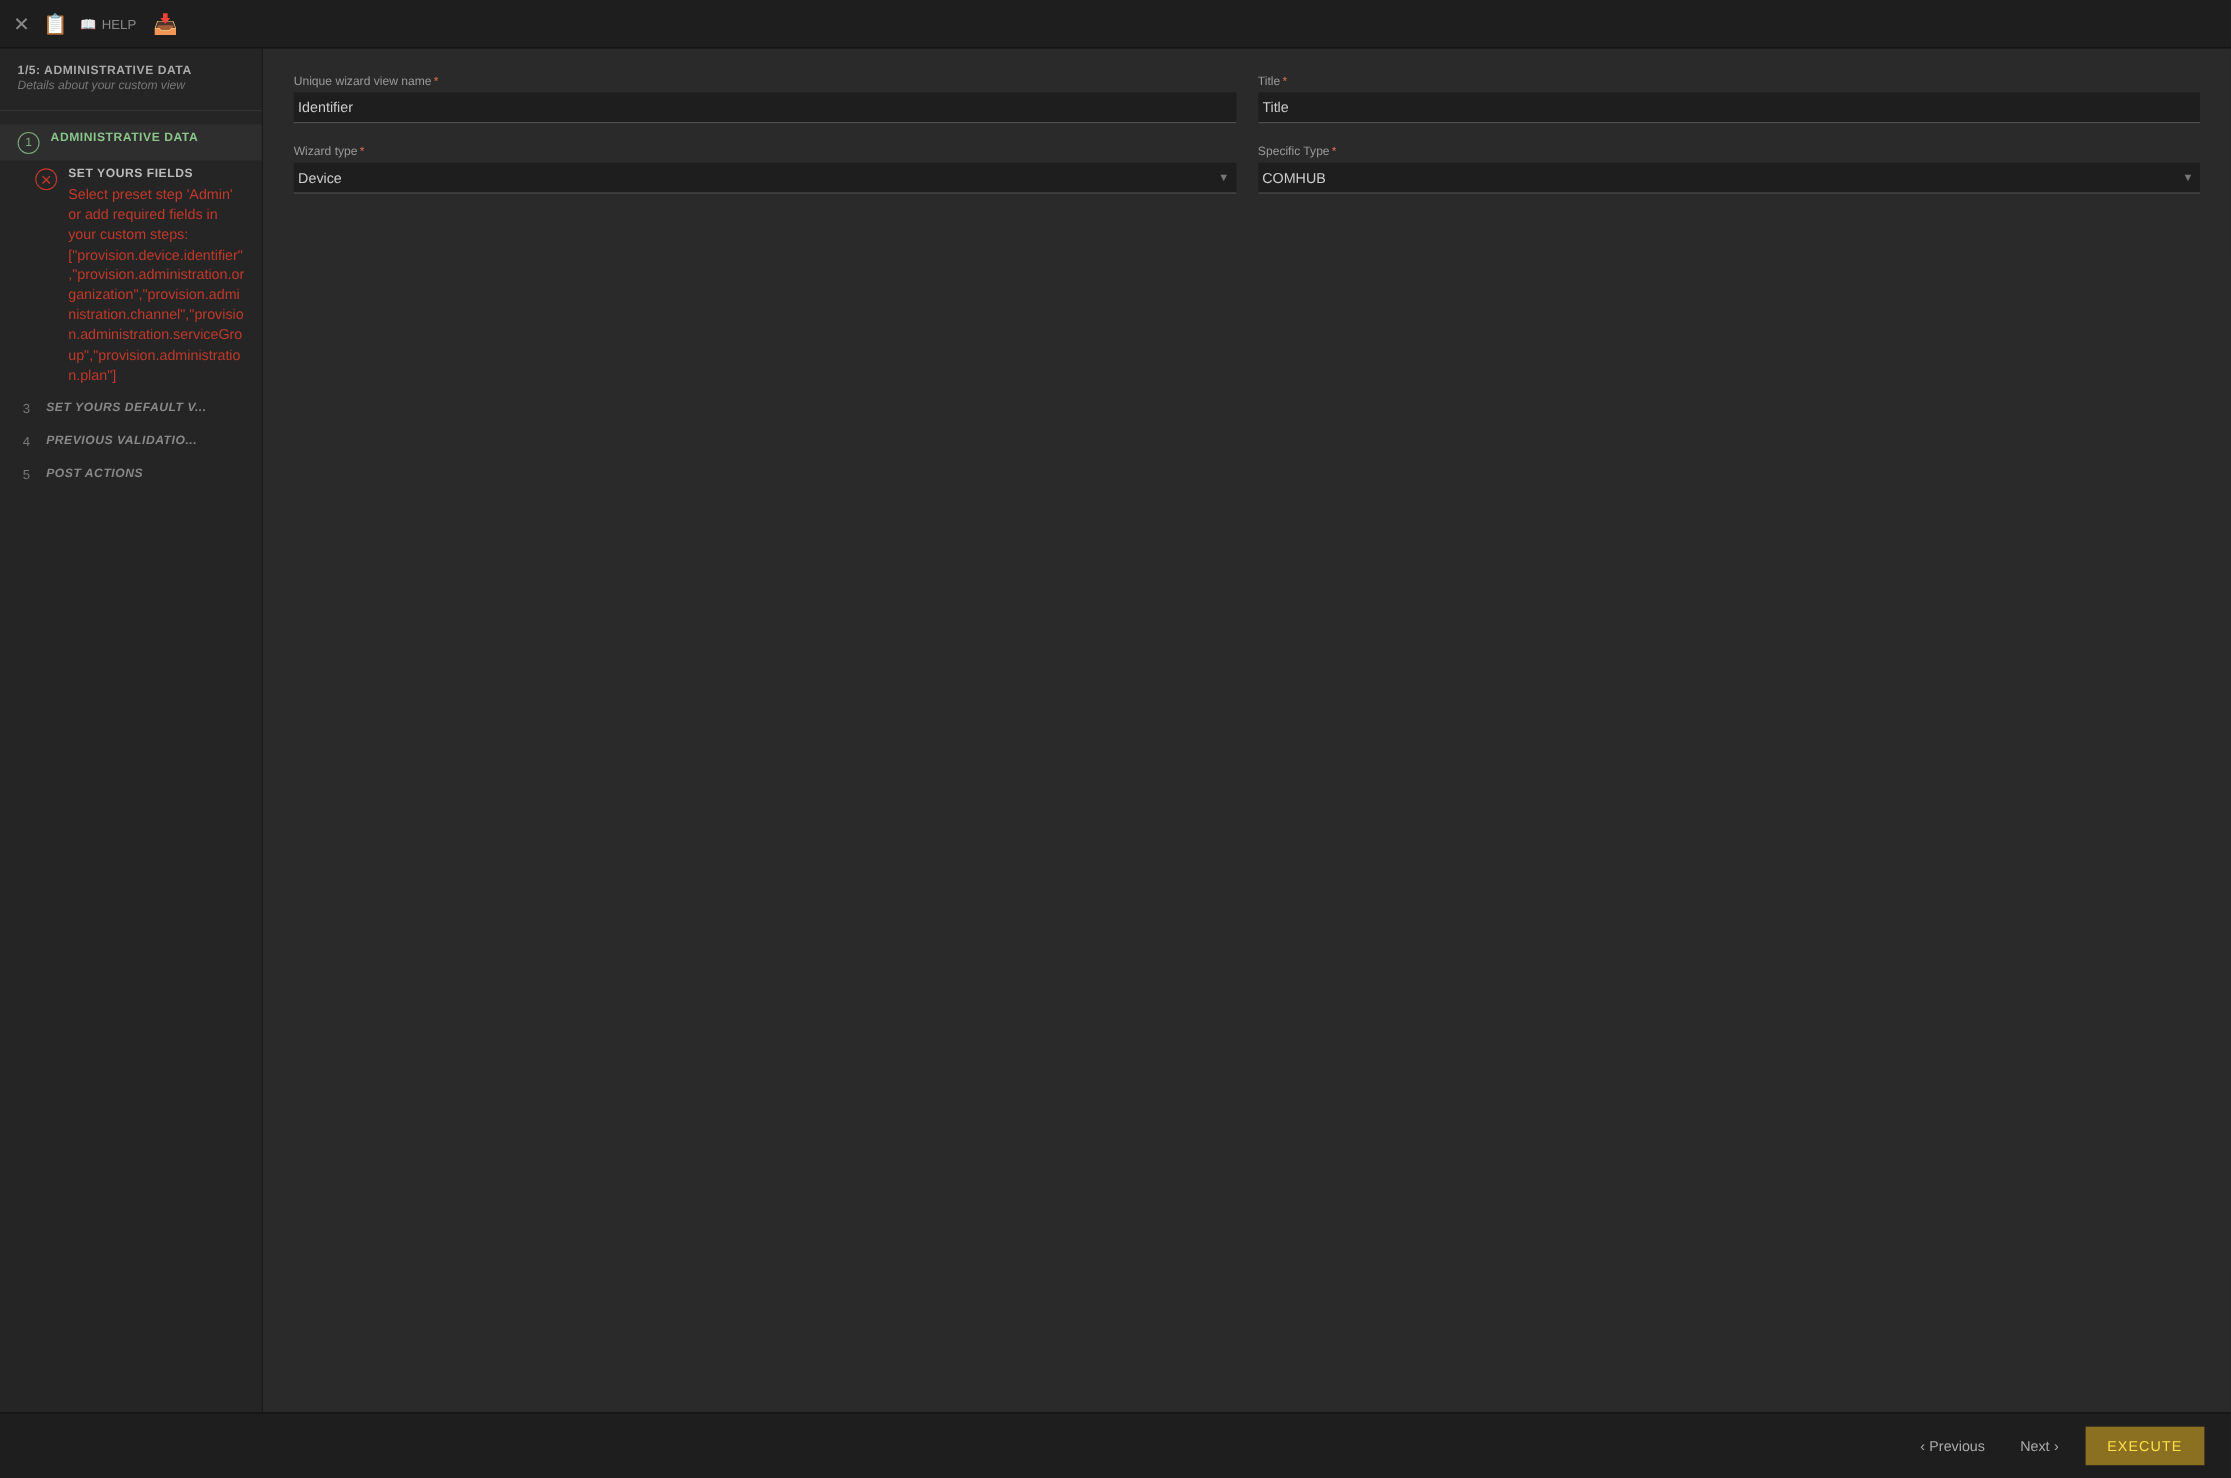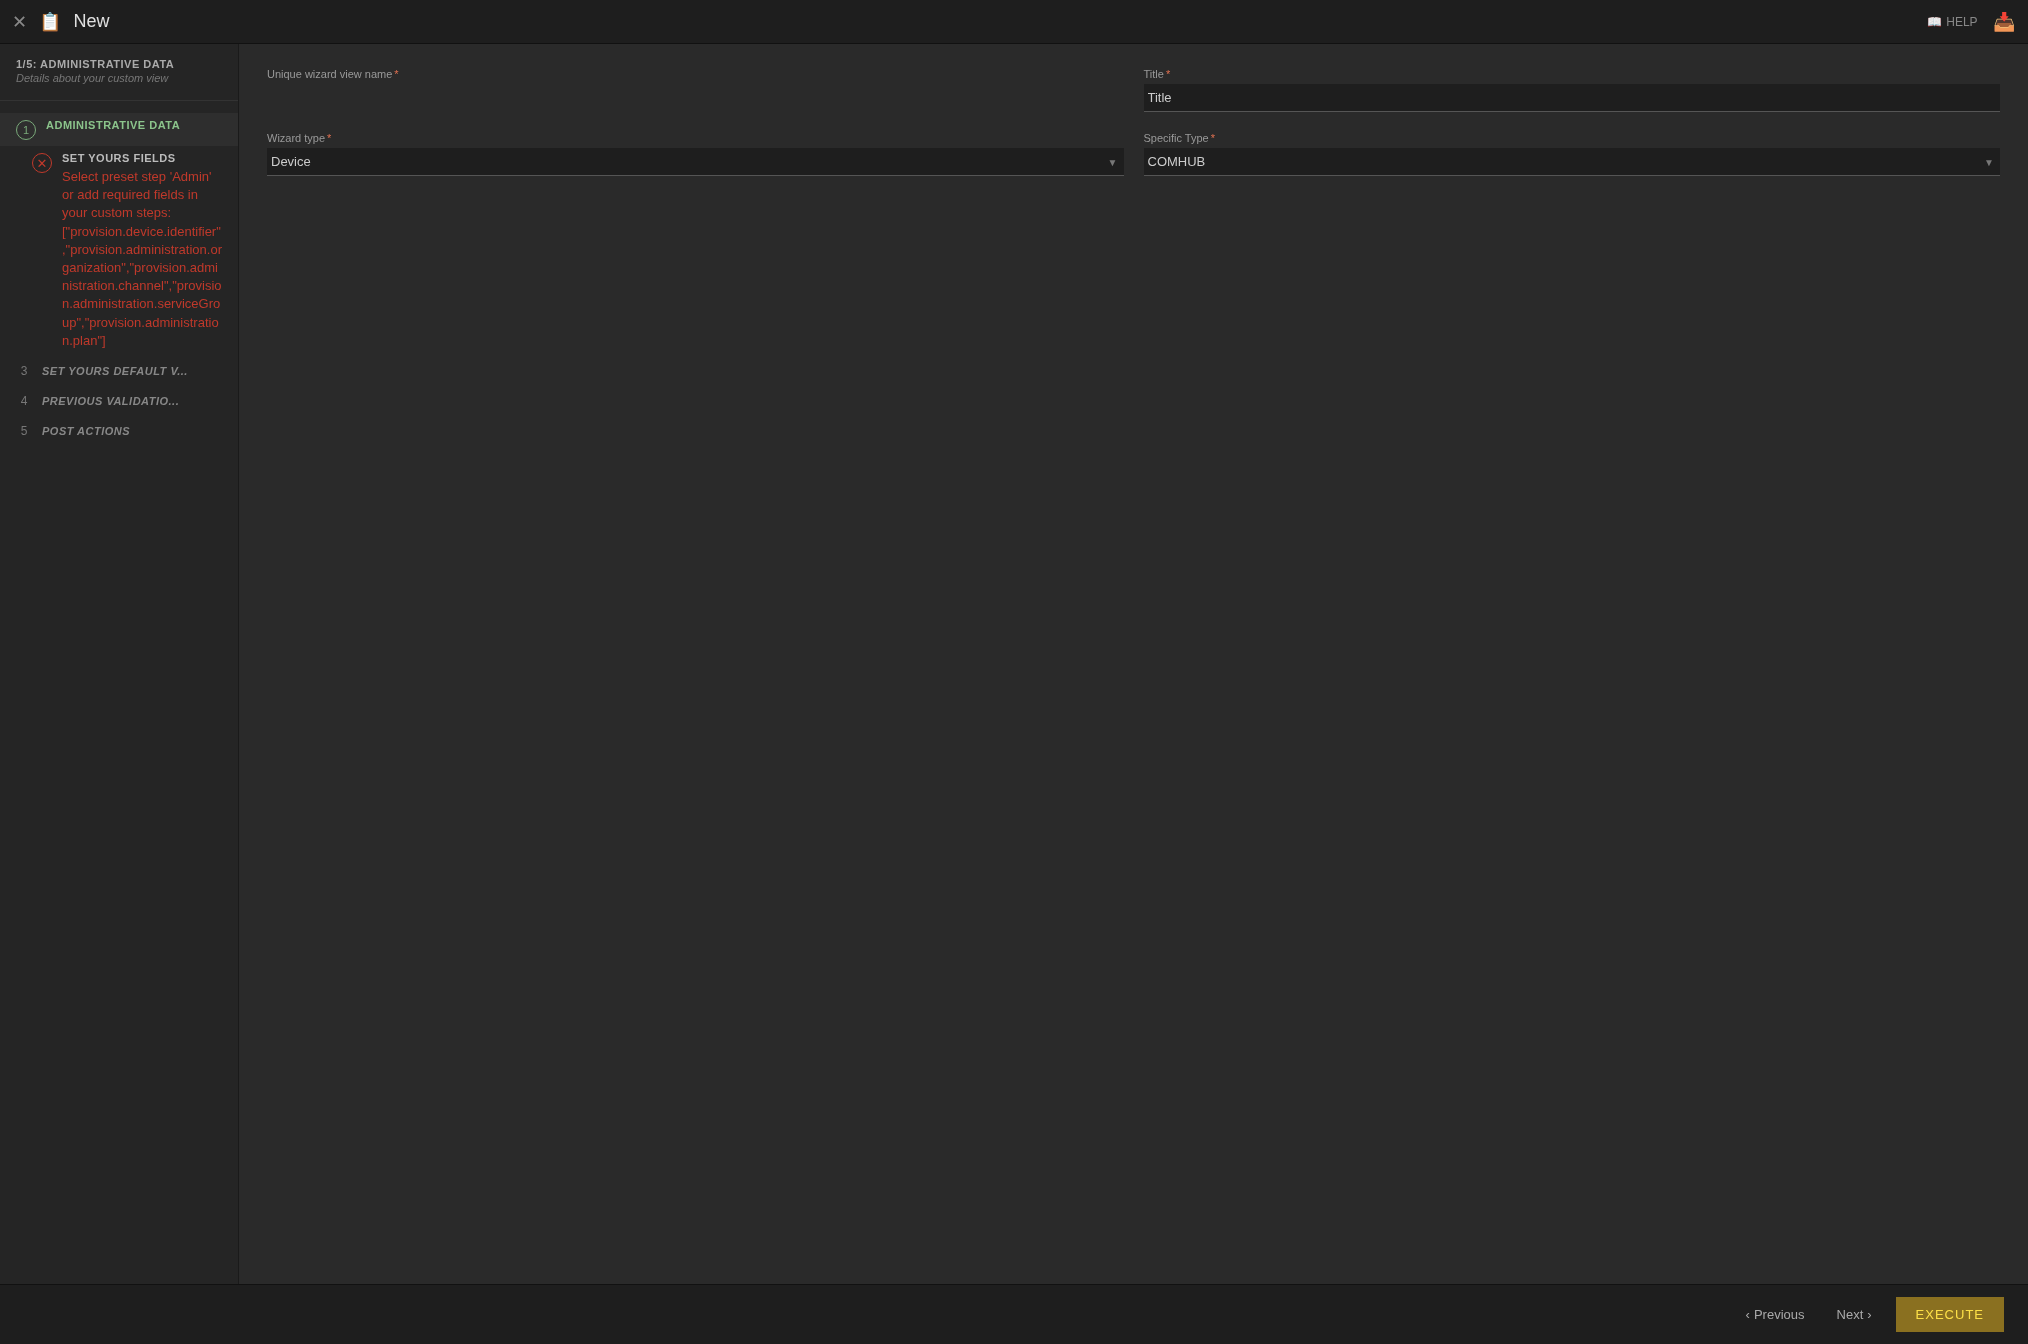--- a/index.html
+++ b/index.html
@@ -271,21 +271,20 @@
       padding: 10px 20px;
       cursor: pointer;
     }
   </style>
 </head>
 <body>
 
 <div class="topbar">
   <span class="topbar-icon">✕</span>
   <span class="topbar-icon">📋</span>
-  <span class="topbar-title">New</span>
   <div class="topbar-right">
     <span class="help-btn">
       <span>📖</span>
       <span>HELP</span>
     </span>
     <span class="download-icon">📥</span>
   </div>
 </div>
 
 <div class="main-layout">
@@ -328,20 +327,21 @@
     </div>
   </div>
 
   <div class="content-area">
 
     <div class="form-row">
       <div class="form-field">
         <label class="field-label">
           Unique wizard view name<span class="required">*</span>
         </label>
+        <input class="field-input" type="text" value="Identifier" placeholder="Identifier" style="">
       </div>
       <div class="form-field">
         <label class="field-label">
           Title<span class="required">*</span>
         </label>
         <input class="field-input" type="text" value="Title" placeholder="Title" style="">
       </div>
     </div>
 
     <div class="form-row">

